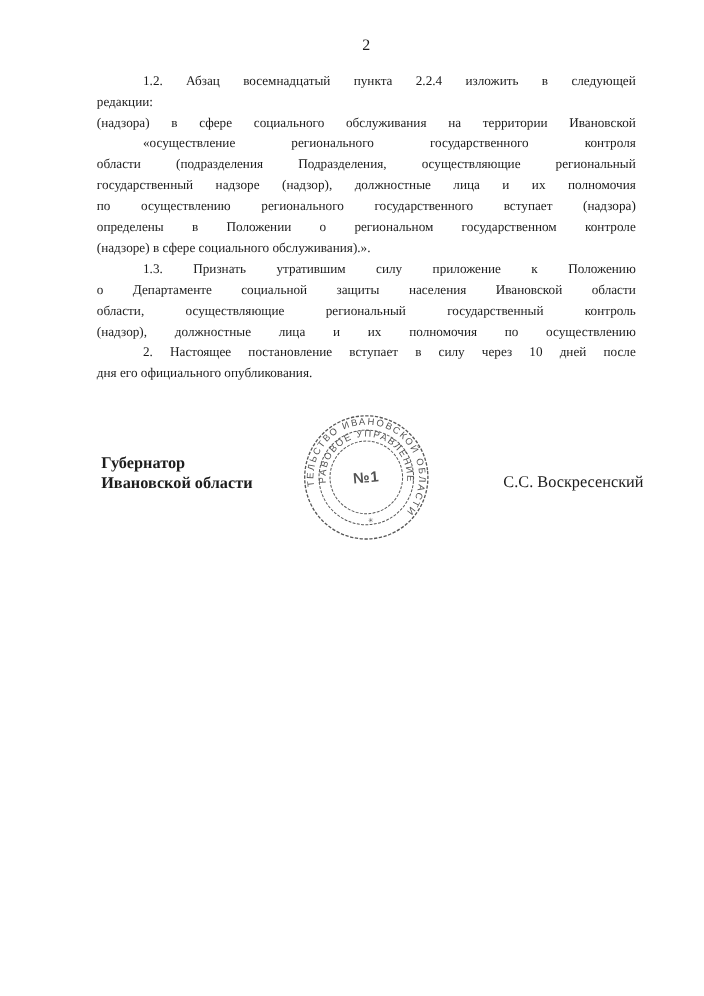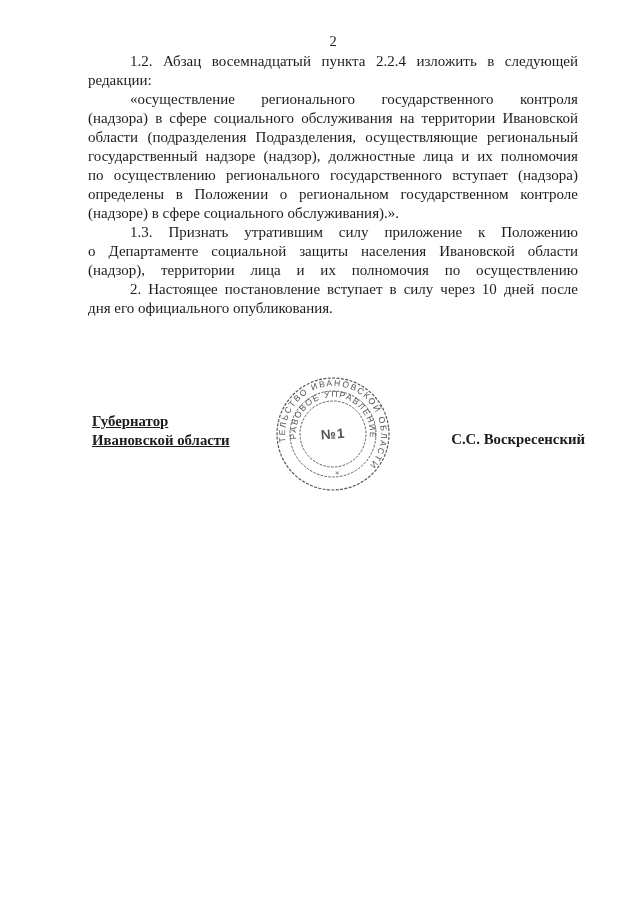--- a/index.html
+++ b/index.html
@@ -15,54 +15,53 @@
   .page-number {
     position: absolute;
     top: 33px;
     left: 88px;
     width: 490px;
     text-align: center;
     font-size: 14.5px;
   }
   .body-text {
     position: absolute;
-    top: 52px;
+    top: 64px;
     left: 88px;
     width: 490px;
-    font-size: 15px;
+    font-size: 12px;
   }
   .line {
     height: 19px;
     line-height: 19px;
     white-space: nowrap;
     overflow: visible;
   }
   .line.just {
     white-space: normal;
     text-align: justify;
     text-align-last: justify;
   }
   .line.indent { text-indent: 42px; }
   .sig-title {
     position: absolute;
     top: 412px;
     left: 92px;
     font-size: 14.8px;
     font-weight: bold;
     line-height: 19px;
-    text-decoration: underline;
   }
   .sig-name {
     position: absolute;
     top: 430px;
     left: 88px;
     width: 497px;
     text-align: right;
     font-size: 14.8px;
-    font-weight: bold;
+    font-weight: normal;
     line-height: 19px;
   }
   .stamp {
     position: absolute;
     left: 273px;
     top: 374px;
     width: 120px;
     height: 120px;
     opacity: 0.88;
   }
@@ -78,30 +77,31 @@
 </head>
 <body>
 
 <div class="page">
 
   <div class="page-number">2</div>
 
   <div class="body-text">
       <div class="line just indent">1.2. Абзац восемнадцатый пункта 2.2.4 изложить в следующей</div>
       <div class="line">редакции:</div>
+      <div class="line just">(надзора) в сфере социального обслуживания на территории Ивановской</div>
       <div class="line just indent">«осуществление регионального государственного контроля</div>
-      <div class="line just">(надзора) в сфере социального обслуживания на территории Ивановской</div>
       <div class="line just">области (подразделения Подразделения, осуществляющие региональный</div>
       <div class="line just">государственный надзоре (надзор), должностные лица и их полномочия</div>
       <div class="line just">по осуществлению регионального государственного вступает (надзора)</div>
       <div class="line just">определены в Положении о региональном государственном контроле</div>
       <div class="line">(надзоре) в сфере социального обслуживания).».</div>
       <div class="line just indent">1.3. Признать утратившим силу приложение к Положению</div>
       <div class="line just">о Департаменте социальной защиты населения Ивановской области</div>
-      <div class="line just">(надзор), территории лица и их полномочия по осуществлению</div>
+      <div class="line just">области, осуществляющие региональный государственный контроль</div>
+      <div class="line just">(надзор), должностные лица и их полномочия по осуществлению</div>
       <div class="line just indent">2. Настоящее постановление вступает в силу через 10 дней после</div>
       <div class="line">дня его официального опубликования.</div>
     </div>
 
   <div class="sig-title">
     <div class="line">Губернатор</div>
     <div class="line">Ивановской области</div>
   </div>
 
   <div class="sig-name">С.С. Воскресенский</div>

